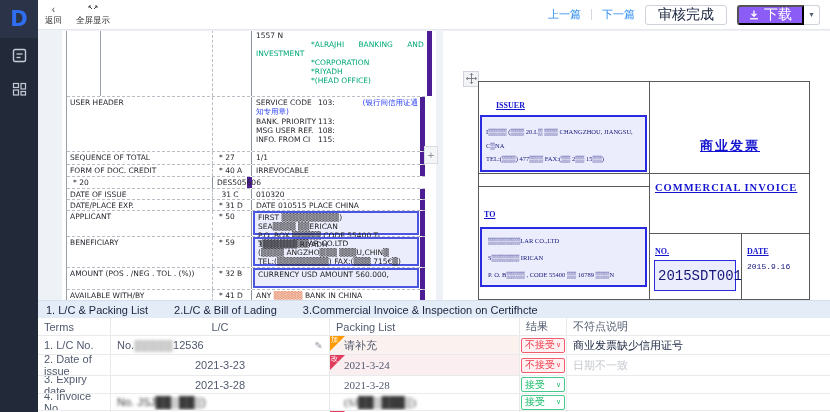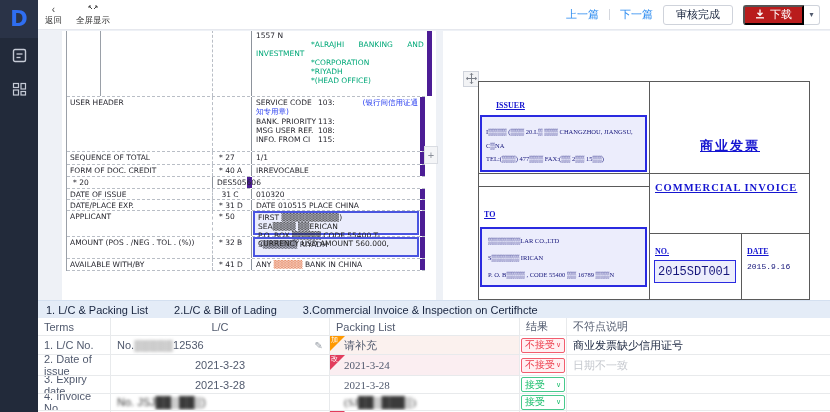--- a/index.html
+++ b/index.html
@@ -15,23 +15,23 @@
 
   
   .topbar { position:absolute; left:38px; top:0; right:0; height:30px; background:#fff; border-bottom:1px solid #e6e8ee;
             display:flex; align-items:center; z-index:20; }
   .tb-stack { display:flex; flex-direction:column; align-items:center; justify-content:center; height:30px; padding:0 7px;
               font-size:8.5px; color:#333; cursor:pointer; line-height:1; }
   .tb-stack .gl { font-size:10px; height:11px; color:#444; }
   .tb-right { margin-left:auto; display:flex; align-items:center; gap:10px; padding-right:10px; }
   .tb-link { color:#2d8cf0; font-size:11px; cursor:pointer; }
   .tb-sep { width:1px; height:11px; background:#d4d7de; }
-  .btn { font-size:11px; height:20px; display:inline-flex; align-items:center; border-radius:3px; cursor:pointer; }
+  .btn { font-size:14px; height:20px; display:inline-flex; align-items:center; border-radius:3px; cursor:pointer; }
   .btn-outline { border:1px solid #cfd3db; background:#fff; color:#17233d; padding:0 12px; }
-  .btn-primary { background:#b91c1c; color:#fff; padding:0 10px; gap:5px; border-radius:3px 0 0 3px; }
+  .btn-primary { background:#8b5cf6; color:#fff; padding:0 10px; gap:5px; border-radius:3px 0 0 3px; }
   .btn-caret { border:1px solid #cfd3db; border-left:none; background:#fff; color:#515a6e; width:16px; height:20px;
                display:inline-flex; align-items:center; justify-content:center; border-radius:0 3px 3px 0; font-size:8px; cursor:pointer; }
   .split { display:inline-flex; }
 
   
   .main { position:absolute; left:38px; top:31px; right:0; height:269px; background:#eef1f6; }
   .left-page { position:absolute; left:24px; top:0; width:374px; height:269px; background:#fff; overflow:hidden; }
   .right-page { position:absolute; left:405px; top:0; right:0; height:269px; background:#fff; overflow:hidden; }
   .gap-plus { position:absolute; left:386px; top:115px; width:14px; height:18px; background:#f4f5f7; border:1px solid #d9dce2;
               color:#8a8f99; font-size:11px; display:flex; align-items:center; justify-content:center; cursor:pointer; z-index:5; }
@@ -73,22 +73,22 @@
   .inv-to-label { position:absolute; left:5px; top:128px; }
   .inv-to-box { position:absolute; left:1px; top:145px; width:167px; height:60px; border:2px solid #2a2ae0;
                 background:rgba(120,130,235,0.14); padding:4px 4px 0 6px; font-size:6.5px; line-height:2.6; color:#15157a; }
   .inv-title-cn { position:absolute; left:170px; top:55px; width:162px; text-align:center; font-size:13px; font-weight:bold;
                   text-decoration:underline; letter-spacing:2px; }
   .inv-hline3 { position:absolute; left:170px; right:0; top:91px; height:1px; background:#5a5a5a; }
   .inv-title-en { position:absolute; left:176px; top:100px; font-size:10.5px; font-weight:bold; text-decoration:underline; letter-spacing:1px; }
   .inv-hline4 { position:absolute; left:170px; right:0; top:151px; height:1px; background:#5a5a5a; }
   .inv-vline2 { position:absolute; left:262px; top:151px; bottom:0; width:1px; background:#5a5a5a; }
   .inv-no-label { position:absolute; left:176px; top:165px; }
-  .inv-no-box { position:absolute; left:175px; top:178px; width:82px; height:23px; border:1.5px solid #2a2ae0;
-                background:rgba(120,130,235,0.14); font-family:"Liberation Mono",monospace; font-size:12px; color:#15157a;
+  .inv-no-box { position:absolute; left:175px; top:178px; width:82px; height:31px; border:1.5px solid #2a2ae0;
+                background:rgba(120,130,235,0.14); font-family:"Liberation Mono",monospace; font-size:14px; color:#15157a;
                 display:flex; align-items:center; padding-left:3px; }
   .inv-date-label { position:absolute; left:268px; top:165px; }
   .inv-date-val { position:absolute; left:268px; top:180px; font-size:8px; color:#15157a; font-family:"Liberation Mono",monospace; }
 
   
   .bottom { position:absolute; left:38px; top:300px; right:0; bottom:0; background:#fff; overflow:hidden; }
   .tabs { height:18px; background:#e4ecf7; border-top:1px solid #d4e0f0; display:flex; align-items:center; gap:26px;
           padding-left:8px; font-size:11px; color:#17233d; }
   .tab { cursor:pointer; white-space:nowrap; }
   .trow { display:flex; border-bottom:1px solid #e8eaec; height:18px; position:relative; }
@@ -258,20 +258,31 @@
           <div class="sw-tag"><span>*</span>&nbsp;<span>50</span></div>
           <div class="sw-val">
             <div class="hl-box">
               <div class="blur1">FIRST ▒▒▒▒▒▒▒▒▒▒)</div>
               <div class="blur1">SEA▒▒▒▒ ▒▒ERICAN</div>
               <div class="blur1">P.O. BOX ▒▒▒▒▒ CODE 55400   T-3▒▒▒▒▒▒ RIYADH</div>
             </div>
           </div>
         </div>
 
+        <div class="sw-row h31">
+          <div class="sw-label">BENEFICIARY</div>
+          <div class="sw-tag"><span>*</span>&nbsp;<span>59</span></div>
+          <div class="sw-val">
+            <div class="hl-box">
+              <div class="blur1">T▒▒▒▒▒▒▒▒AR CO.LTD</div>
+              <div class="blur1">(▒▒▒▒ ANGZHO▒▒▒ ▒▒▒U,CHIN▒</div>
+              <div class="blur1">TEL:(▒▒▒▒▒▒▒▒▒) FAX:(▒▒▒ 715€▒)</div>
+            </div>
+          </div>
+        </div>
 
         <div class="sw-row h22">
           <div class="sw-label">AMOUNT  (POS . /NEG . TOL . (%))</div>
           <div class="sw-tag"><span>*</span>&nbsp;<span>32 B</span></div>
           <div class="sw-val">
             <div class="hl-box">
               <div>CURRENCY USD AMOUNT 560.000,</div>
             </div>
           </div>
         </div>

